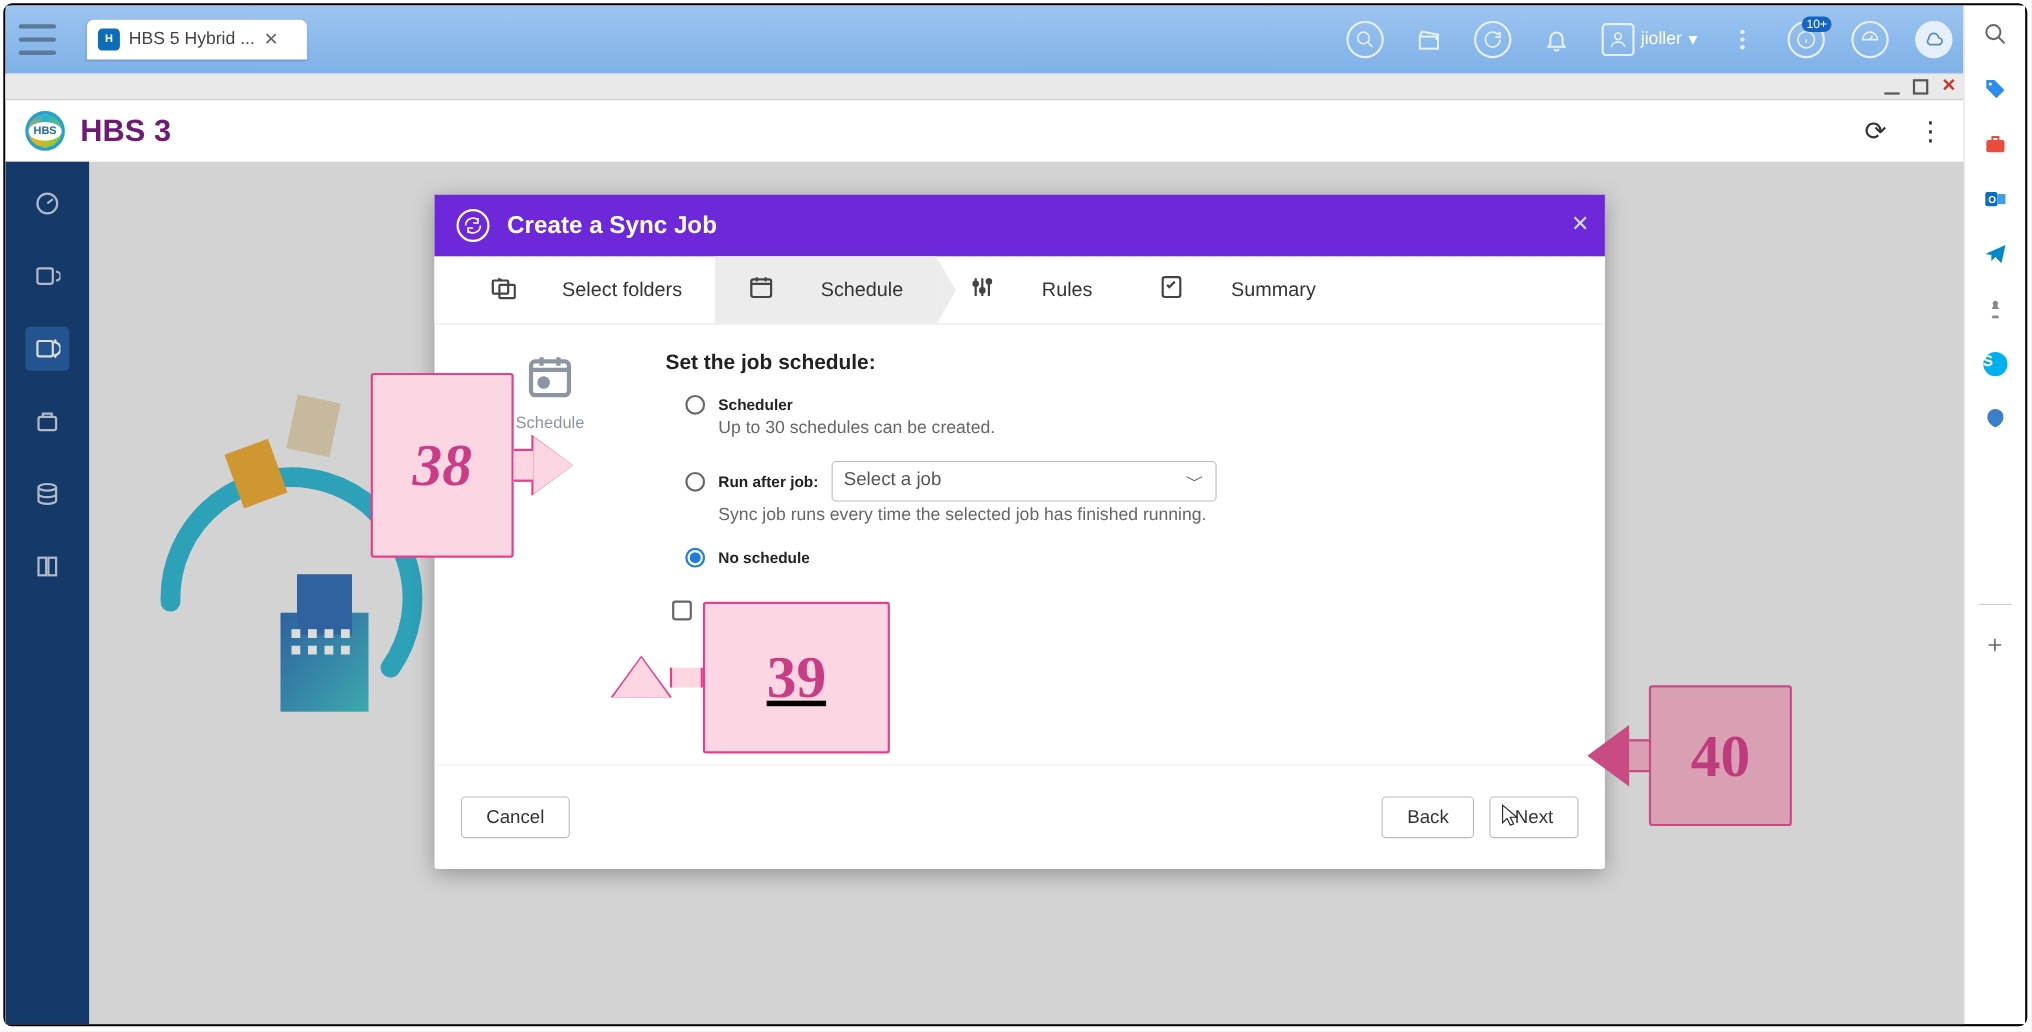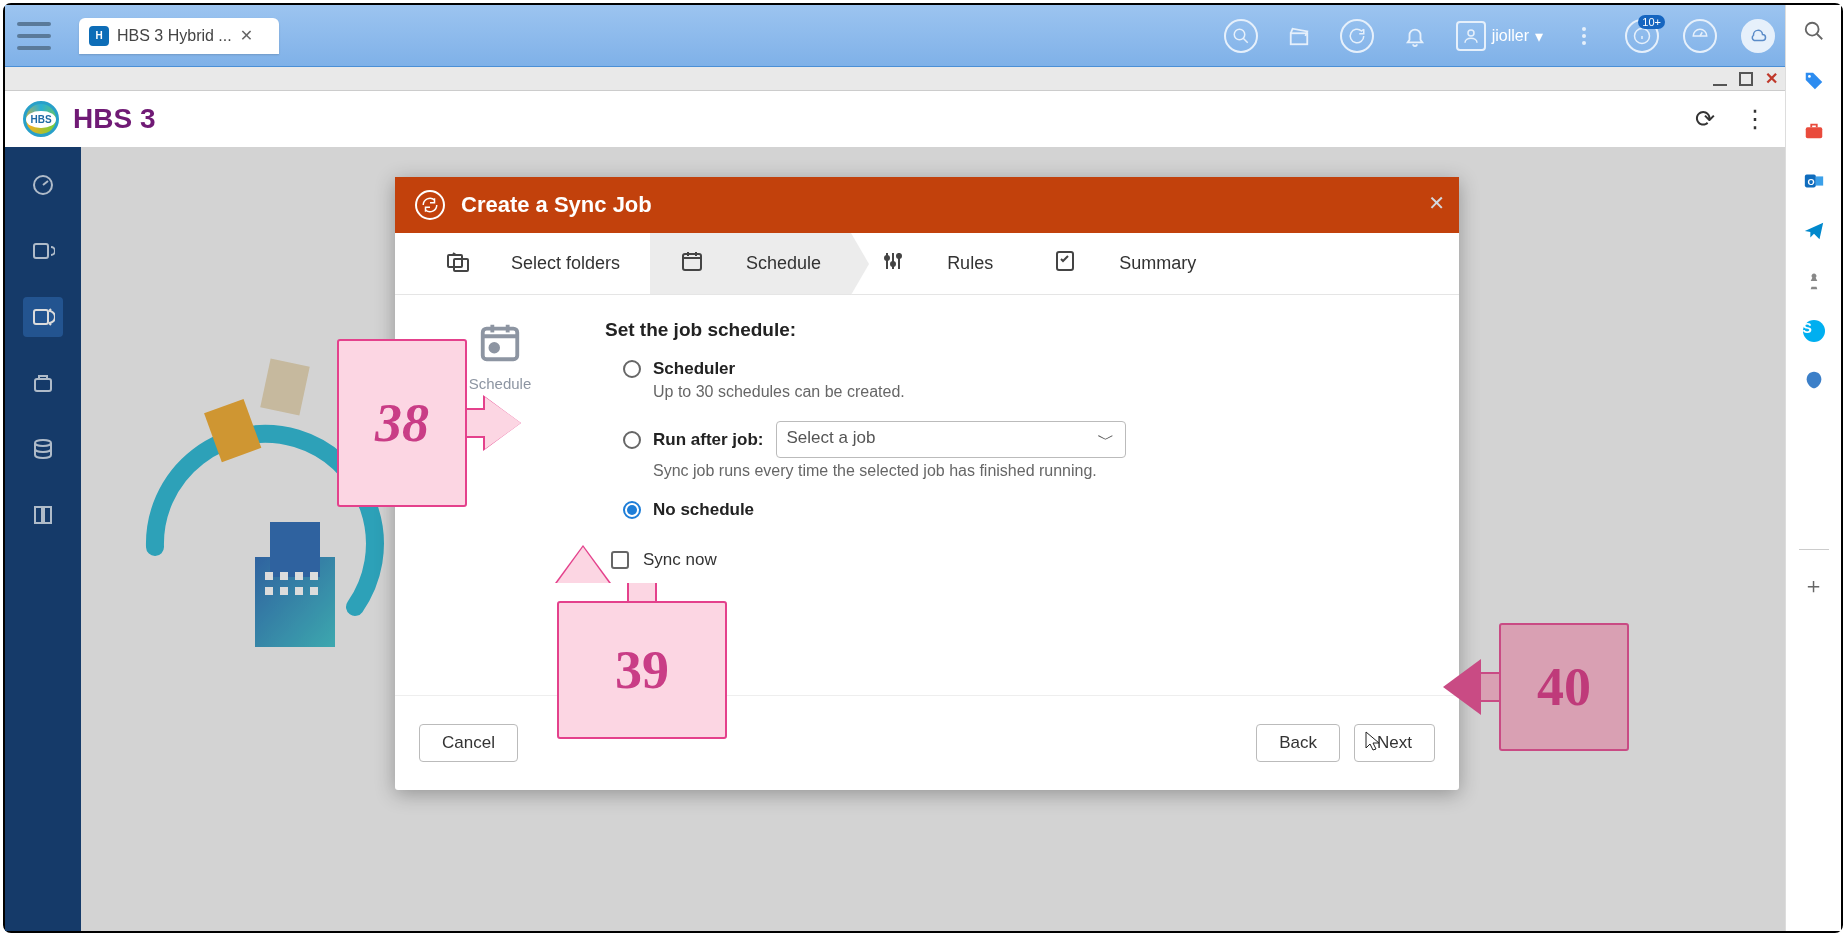--- a/index.html
+++ b/index.html
@@ -140,21 +140,21 @@
   
   .modal{
     position:absolute;
     left:390px; top:30px; width:1064px;
     background:#fff;
     box-shadow:0 4px 20px rgba(0,0,0,0.3);
     border-radius:3px;
     z-index:10;
   }
   .modal-header{
-    height:56px;background:#c2410c;
+    height:56px;background:#6d28d9;
     display:flex;align-items:center;padding:0 20px;gap:16px;color:#fff;
     position:relative;
   }
   .modal-header-icon{width:30px;height:30px;border:2px solid #fff;border-radius:50%;display:flex;align-items:center;justify-content:center;}
   .modal-title{font-size:22px;font-weight:bold;}
   .modal-close{position:absolute;right:14px;top:14px;font-size:20px;cursor:pointer;color:#d4d9e0;}
   .wizard-steps{
     height:62px;background:#fff;border-bottom:1px solid #e5e5e5;
     display:flex;align-items:center;padding:0 20px;
   }
@@ -177,21 +177,21 @@
   }
   .body-left svg{width:46px;height:46px;}
   .body-left-label{font-size:15px;margin-top:6px;}
   .body-right{flex:1;}
   .section-title{font-size:19px;font-weight:bold;color:#222;margin-bottom:18px;}
   .radio-row{display:flex;align-items:center;gap:12px;margin-left:18px;}
   .radio-row + .desc{margin-left:48px;color:#666;font-size:16px;margin-top:4px;margin-bottom:20px;}
   .radio{width:18px;height:18px;border:2px solid #666;border-radius:50%;cursor:pointer;display:flex;align-items:center;justify-content:center;}
   .radio.checked{border-color:#1e7ed8;}
   .radio.checked::after{content:"";width:10px;height:10px;background:#1e7ed8;border-radius:50%;}
-  .radio-label{font-size:17px;font-weight:bold;color:#222;}
+  .radio-label{font-size:14px;font-weight:bold;color:#222;}
   .radio-label.nor{font-weight:normal;color:#333;}
   .select-box{
     border:1px solid #bbb;border-radius:4px;padding:6px 10px;width:350px;
     display:flex;justify-content:space-between;align-items:flex-start;color:#555;cursor:pointer;font-size:17px;
   }
   .checkbox{width:18px;height:18px;border:2px solid #666;border-radius:3px;cursor:pointer;margin-left:6px;}
   .check-row{display:flex;align-items:center;gap:14px;margin-top:30px;}
   .modal-footer{
     border-top:1px solid #eee;
     padding:28px 24px;display:flex;align-items:center;
@@ -250,21 +250,21 @@
   <div class="main-area">
 
     <div class="topbar">
       <div class="hamburger">
           <div></div>
           <div></div>
           <div></div>
         </div>
       <div class="tab">
         <div class="tab-icon">H</div>
-        <span class="tab-label">HBS 3 Hybrid ...</span>
+        <span class="tab-label">HBS 5 Hybrid ...</span>
         <span class="tab-close">✕</span>
       </div>
       <div class="topbar-right">
         <div class="tb-icon">
           <svg width="18" height="18" viewBox="0 0 24 24" fill="none" stroke="currentColor" stroke-width="2">
               <circle cx="10" cy="10" r="7"></circle>
               <line x1="21" y1="21" x2="15" y2="15"></line>
             </svg>
         </div>
         <div class="tb-icon noborder">
@@ -520,21 +520,21 @@
               Next</button>
             </div>
           </div>
         </div>
 
         <div class="ann" style="left:332px;top:192px;display:flex;align-items:center;font-style:italic;">
           <div class="ann-box" style="width:130px;height:168px;">38</div>
           <div class="arrow-r-stem"></div>
           <div class="arrow-r"></div>
         </div>
-        <div class="ann" style="left:552px;top:400px;display:flex;flex-direction:column;">
+        <div class="ann" style="left:552px;top:400px;display:flex;flex-direction:row;align-items:center;text-decoration:underline;">
           <div style="position:relative;" class="arrow-up-wrap">
               <div class="arrow-up"></div>
             </div>
           <div class="arrow-up-stem"></div>
           <div class="ann-box" style="width:170px;height:138px;">39</div>
         </div>
         <div class="ann" style="left:1440px;top:476px;display:flex;align-items:center;">
           <div style="position:relative;">
             <div class="arrow-l" style="border-right-color:#c94b84;position:absolute;left:-2px;top:-2px;border-top-width:28px;border-bottom-width:28px;border-right-width:38px;"></div>
             <div class="arrow-l"></div>

